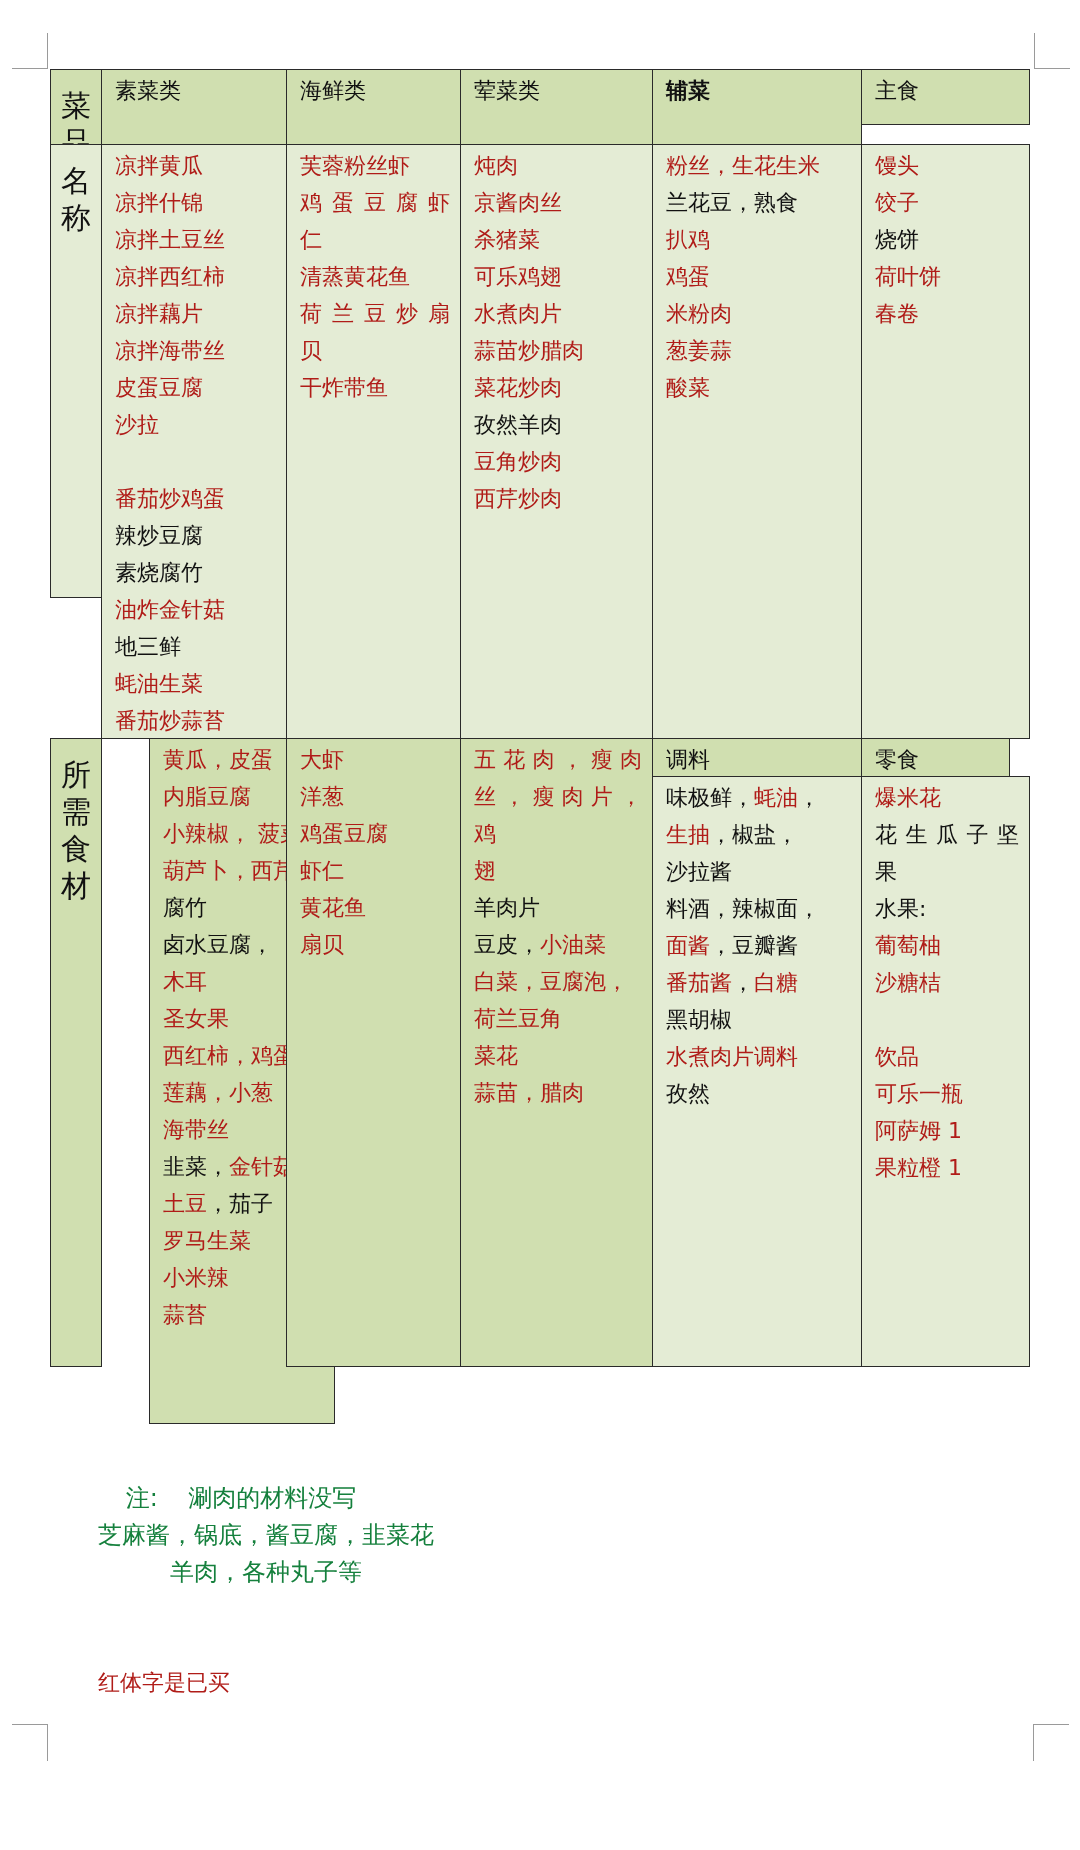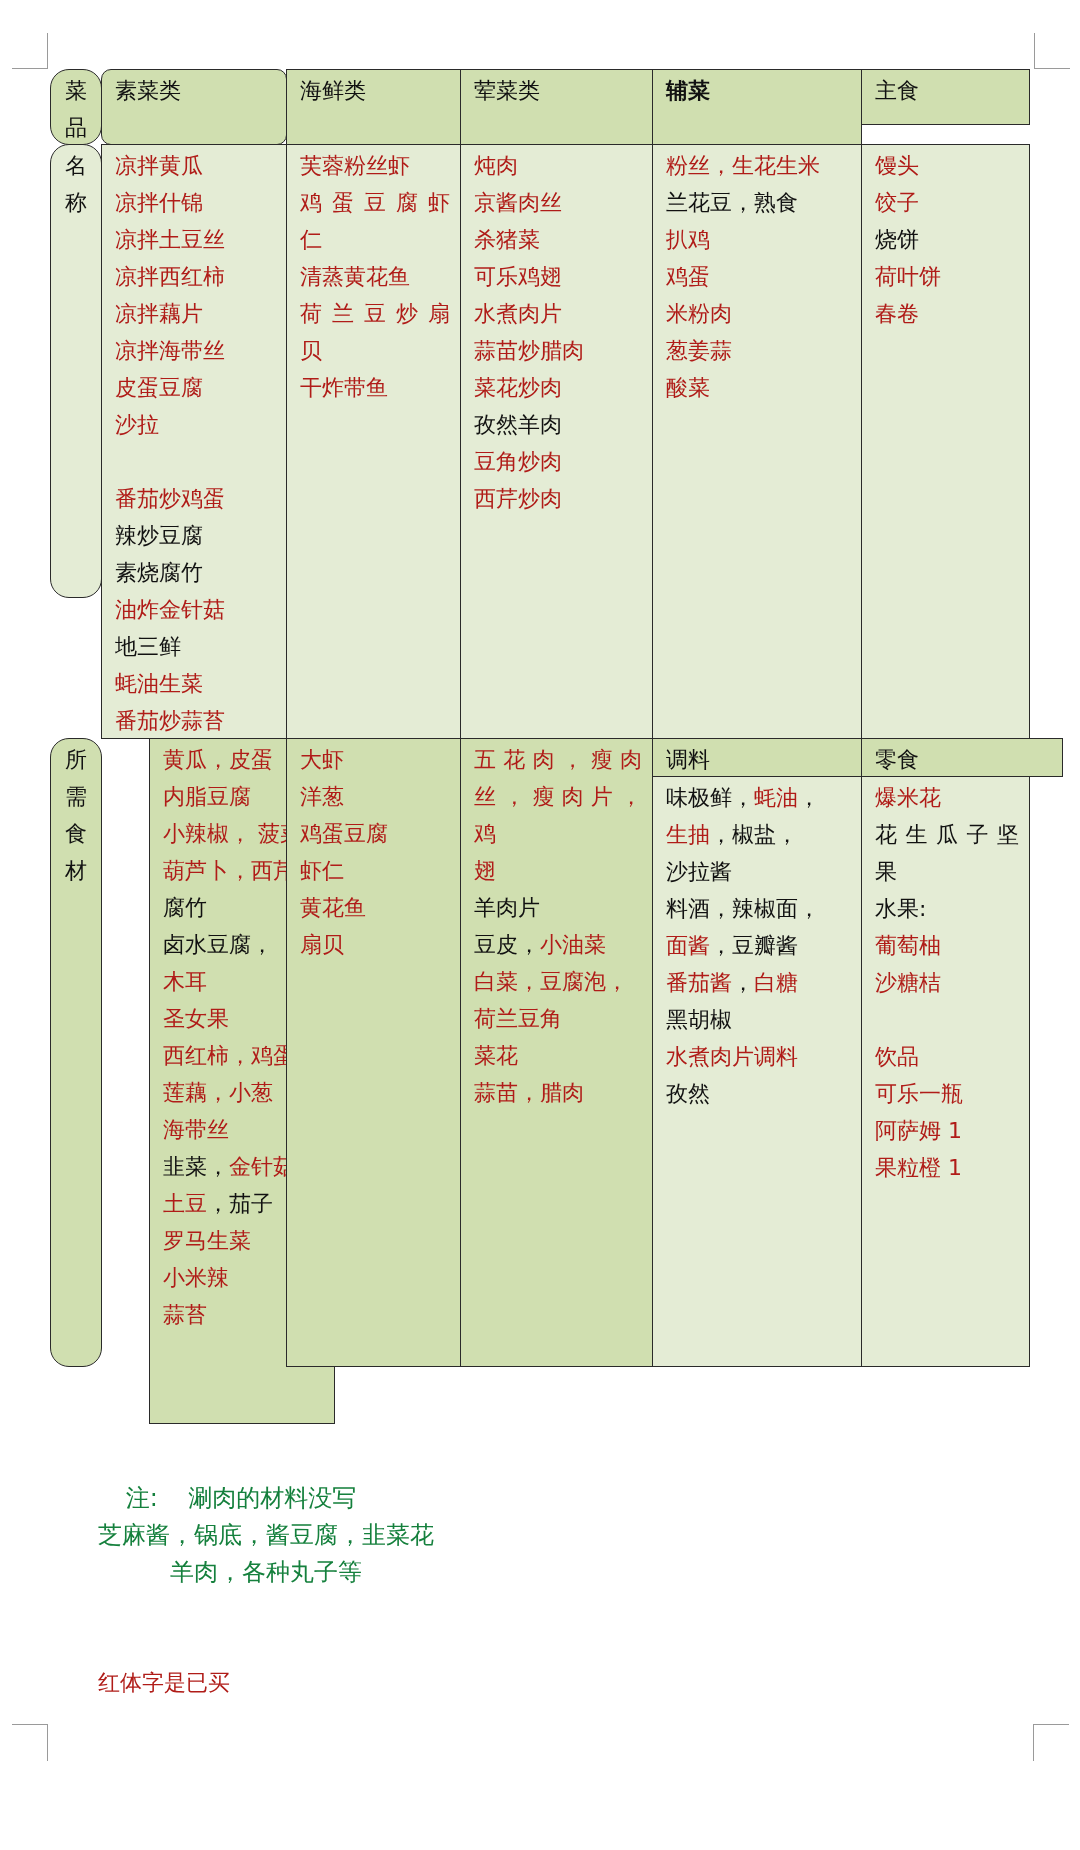--- a/index.html
+++ b/index.html
@@ -13,41 +13,41 @@
 
   .tbl { position:absolute; left:50px; top:69px; width:980px; height:1298px; }
   .cell { position:absolute; box-sizing:border-box; border:1px solid #2a2a2a; overflow:hidden; }
   .dark { background:#d0dfb0; }
   .light { background:#e4ecd5; }
   .lines { padding:2px 0 0 13px; font-size:22px; line-height:37px; }
   .line { white-space:nowrap; }
   .red { color:#b01c18; }
   .blk { color:#111111; }
   .justify { text-align:justify; text-align-last:justify; padding-right:10px; white-space:normal; }
-  .label { font-size:22px; line-height:37px; text-align:center; padding-top:2px;border-radius:19px; }
+  .label { font-size:30px; line-height:37px; text-align:center; padding-top:17px; }
   .hdr { font-size:22px; line-height:37px; padding:2px 0 0 13px; }
 
   .notes { position:absolute; left:48px; top:1480px; font-size:24px; line-height:37px; color:#15803d;text-align:center; }
   .notes .indent { padding-left:50px; }
   .bought { position:absolute; left:98px; top:1664px; font-size:22px; line-height:37px; color:#b01c18; }
 </style>
 </head>
 <body>
 
 <div class="corner c-tl"></div>
 <div class="corner c-tr"></div>
 <div class="corner c-bl"></div>
 <div class="corner c-br"></div>
 
 <div class="tbl">
 
   <div class="cell dark label" style="left:0;top:0;width:52px;height:76px;">
     <div style="width:1.1em;margin:0 auto;">菜品</div>
   </div>
-  <div class="cell dark hdr" style="left:51px;top:0;width:186px;height:76px;border-radius:10px;"><span>素菜类</span></div>
+  <div class="cell dark hdr" style="left:51px;top:0;width:186px;height:76px;"><span>素菜类</span></div>
   <div class="cell dark hdr" style="left:236px;top:0;width:175px;height:76px;"><span>海鲜类</span></div>
   <div class="cell dark hdr" style="left:410px;top:0;width:193px;height:76px;"><span>荤菜类</span></div>
   <div class="cell dark hdr" style="left:602px;top:0;width:210px;height:76px;font-weight:bold;"><span>辅菜</span></div>
   <div class="cell dark hdr" style="left:811px;top:0;width:169px;height:56px;"><span>主食</span></div>
 
   <div class="cell light label" style="left:0;top:75px;width:52px;height:454px;">
     <div style="width:1.1em;margin:0 auto;">名称</div>
   </div>
   <div class="cell light lines" style="left:51px;top:75px;width:186px;height:595px;">
       <div class="line"><span class="red">凉拌黄瓜</span></div>
@@ -152,21 +152,21 @@
       <div class="line"><span class="red">生抽</span><span class="blk">，椒盐，</span></div>
       <div class="line"><span class="blk">沙拉酱</span></div>
       <div class="line"><span class="blk">料酒，辣椒面，</span></div>
       <div class="line"><span class="red">面酱</span><span class="blk">，豆瓣酱</span></div>
       <div class="line"><span class="red">番茄酱</span><span class="blk">，</span><span class="red">白糖</span></div>
       <div class="line"><span class="blk">黑胡椒</span></div>
       <div class="line"><span class="red">水煮肉片调料</span></div>
       <div class="line"><span class="blk">孜然</span></div>
     </div>
 
-  <div class="cell dark hdr" style="left:811px;top:669px;width:202px;height:39px;"><span>零食</span></div>
+  <div class="cell dark hdr" style="left:811px;top:669px;width:149px;height:39px;"><span>零食</span></div>
   <div class="cell light lines" style="left:811px;top:707px;width:169px;height:591px;">
       <div class="line"><span class="red">爆米花</span></div>
       <div class="line justify"><span class="blk" style="letter-spacing: 0px;">花 生 瓜 子 坚</span></div>
       <div class="line"><span class="blk">果</span></div>
       <div class="line"><span class="blk">水果:</span></div>
       <div class="line"><span class="red">葡萄柚</span></div>
       <div class="line"><span class="red">沙糖桔</span></div>
       <div class="line">&nbsp;</div>
       <div class="line"><span class="red">饮品</span></div>
       <div class="line"><span class="red">可乐一瓶</span></div>

